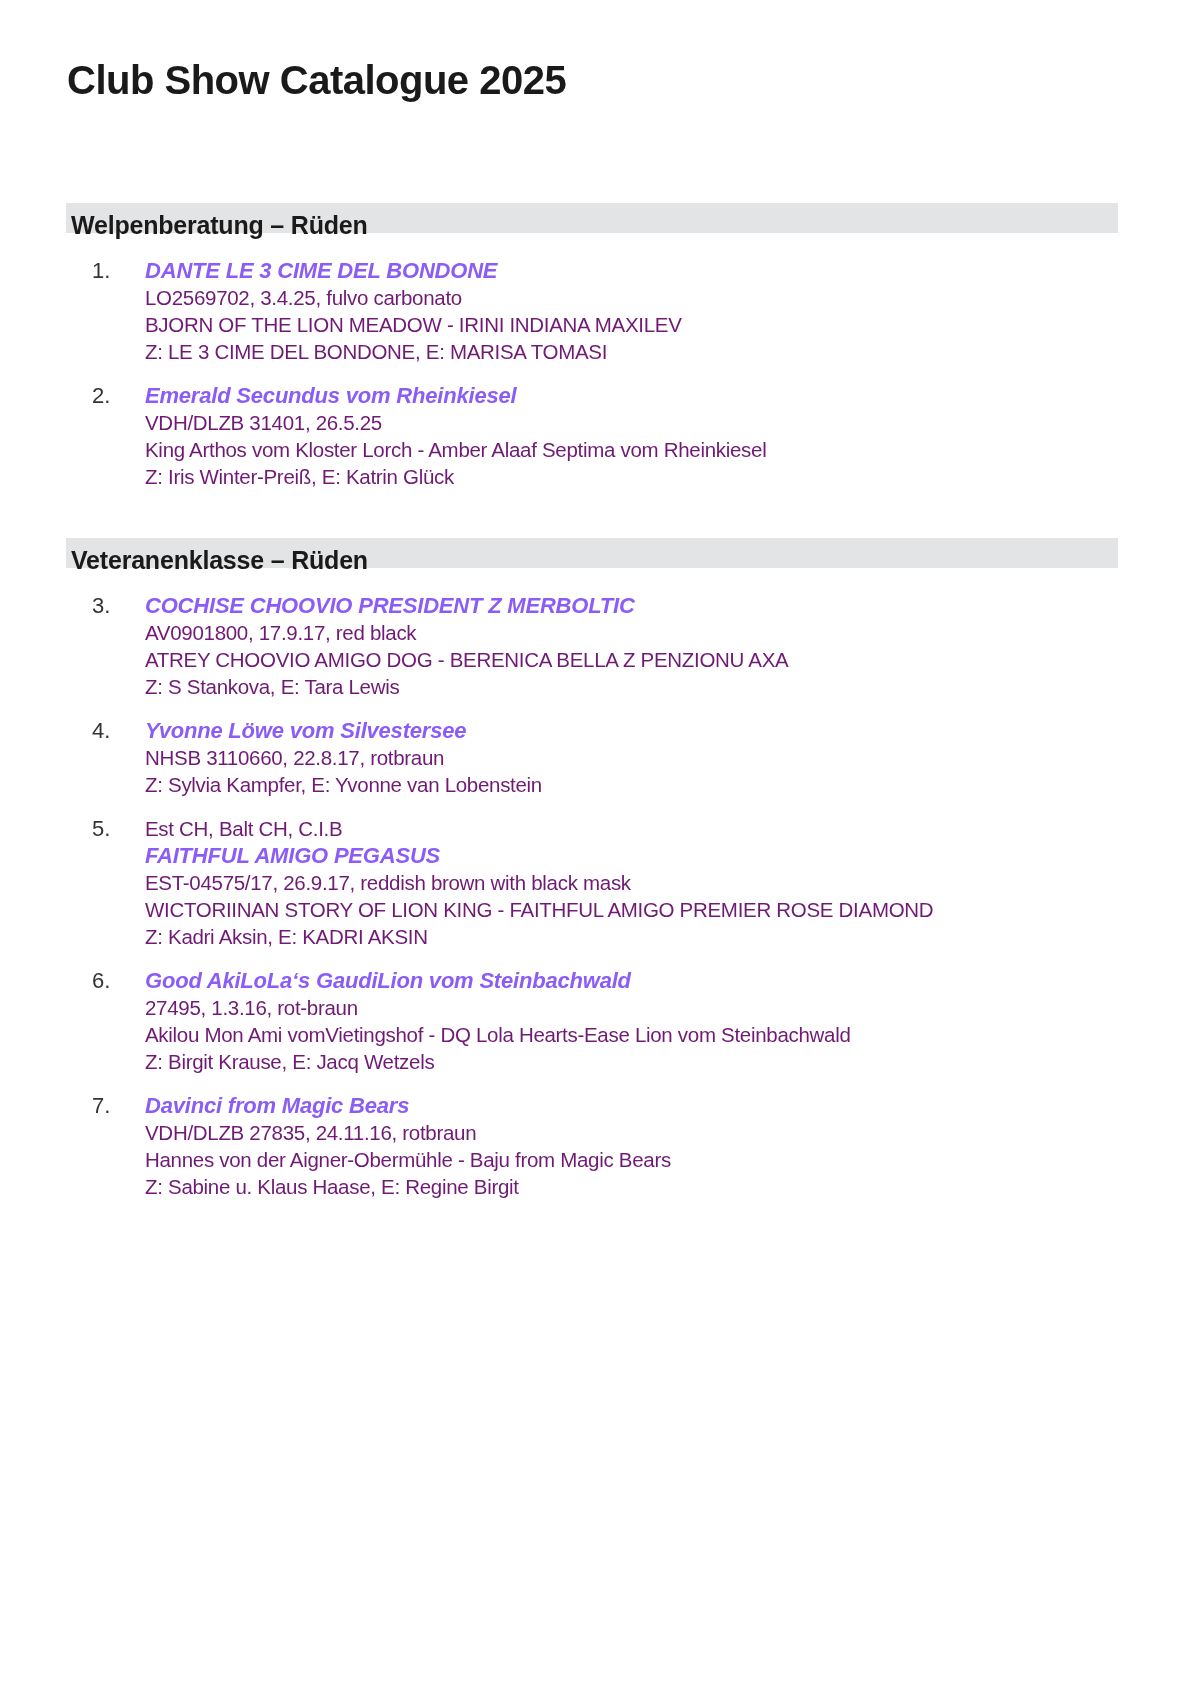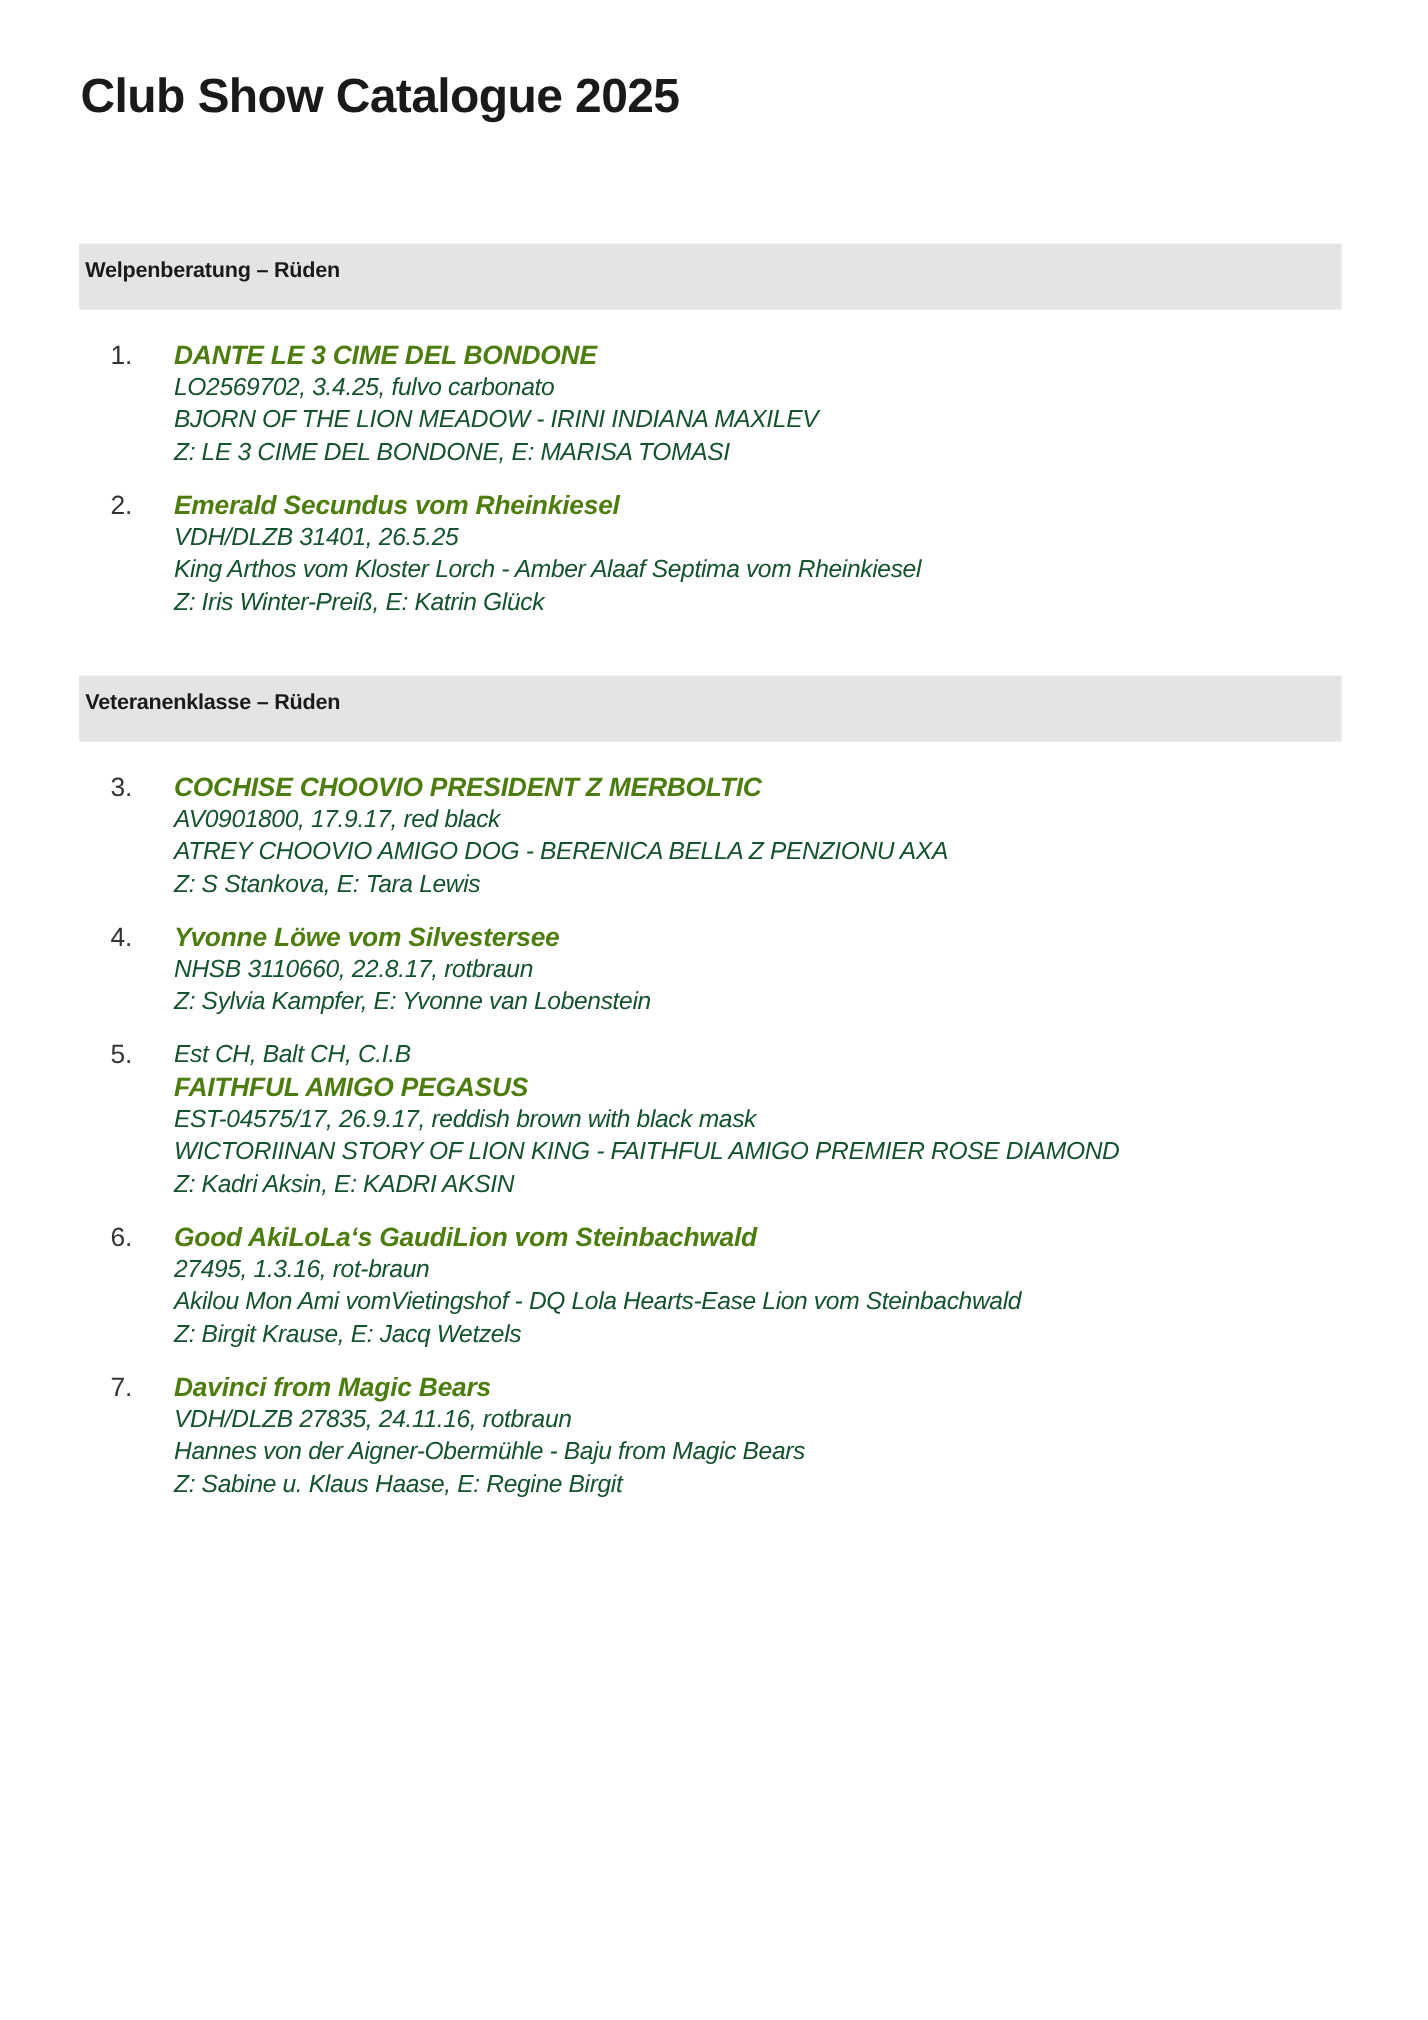--- a/index.html
+++ b/index.html
@@ -19,23 +19,23 @@
     margin:1px;
     letter-spacing:-0.5px;
   }
 
   .section { margin-top:0; }
   .section-first { margin-top:100px; }
   .section + .section { margin-top:48px; }
 
   .section-bar {
     background:#e2e4e5;
-    height:55px;
+    height:30px;
     line-height:45px;
-    font-size:18px;
+    font-size:25px;
     font-weight:700;
     padding-left:5px;
     letter-spacing:-0.2px;
   }
 
   .entries { padding:24px 0 0 26px; }
 
   .entry { display:flex; margin-bottom:17px; }
   .entry-num {
     width:53px;
@@ -43,29 +43,28 @@
     font-size:22px;
     line-height:27px;
     color:#333333;
   }
   .entry-body { flex:1; }
   .entry-name {
     font-size:22px;
     font-weight:700;
     font-style:italic;
     line-height:27px;
-    color:#4d7c0f;
+    color:#8b5cf6;
     letter-spacing:-0.2px;
   }
   .entry-detail {
     font-size:20.5px;
     line-height:27px;
-    color:#14532d;
+    color:#701a75;
     letter-spacing:-0.3px;
-    font-style:italic;
   }
 </style>
 </head>
 <body>
 
 <div class="page">
 
   <h1 class="page-title">Club Show Catalogue 2025</h1>
 
   <div class="section section-first">

